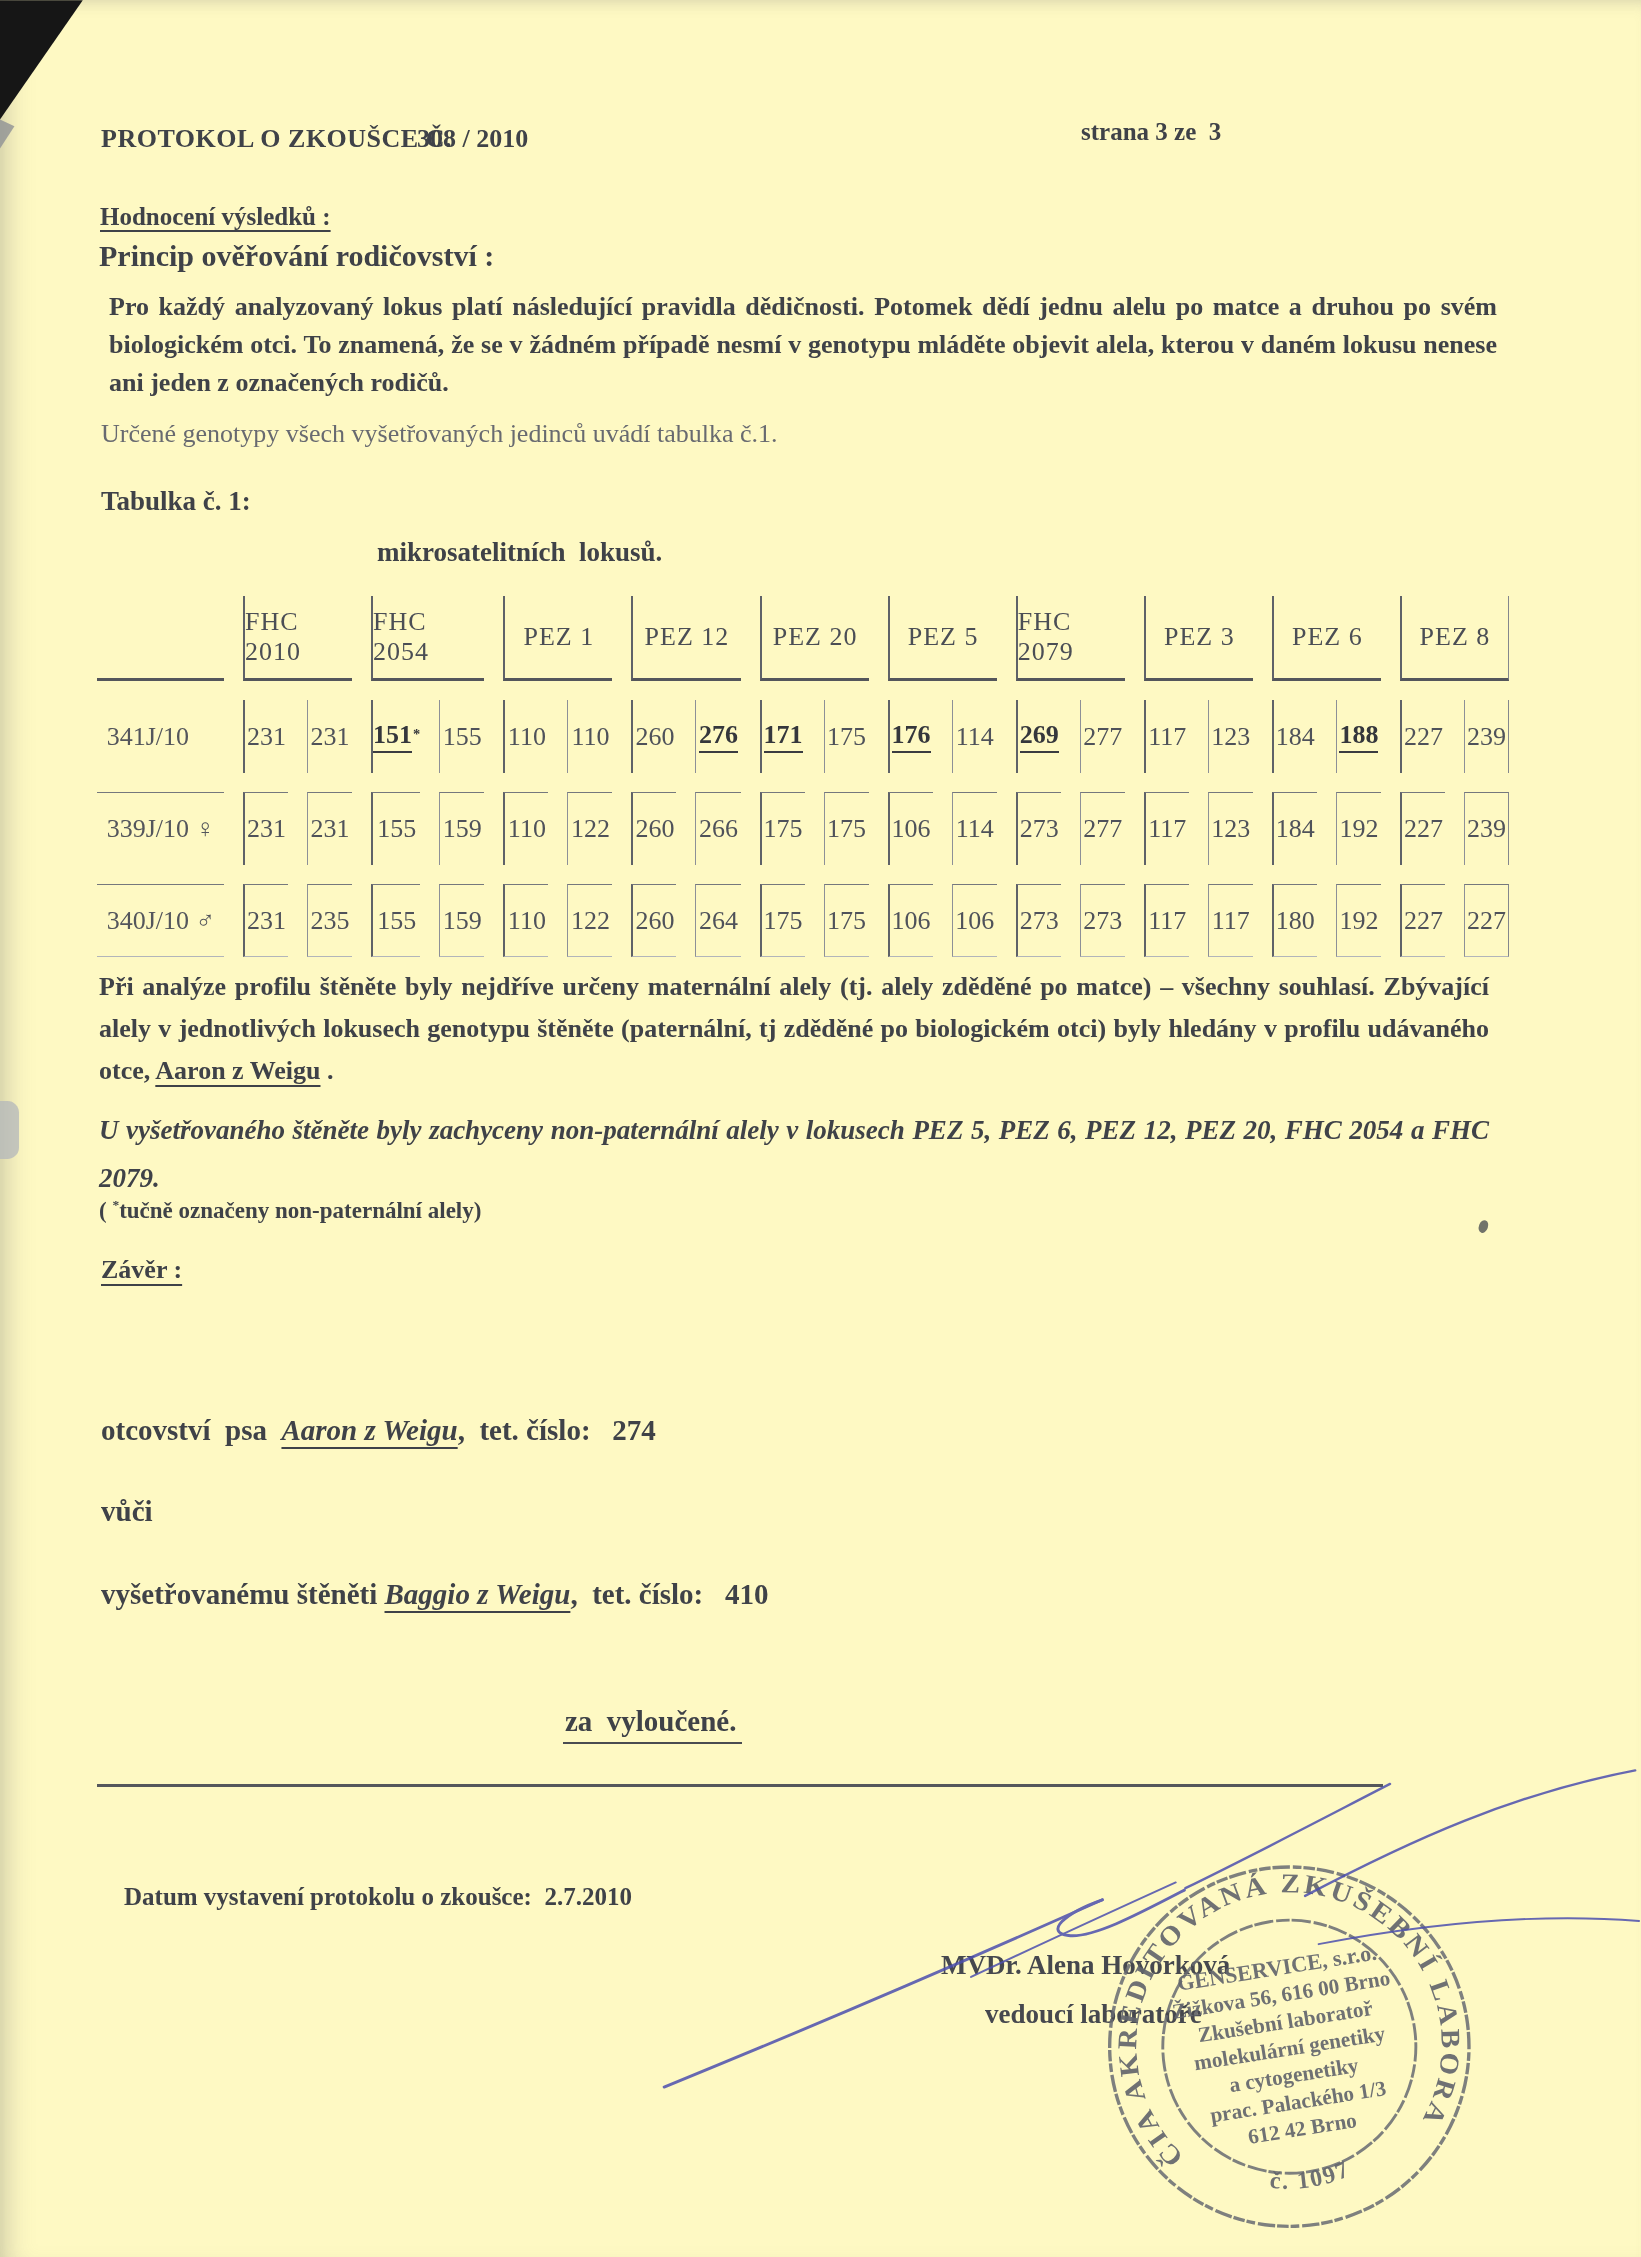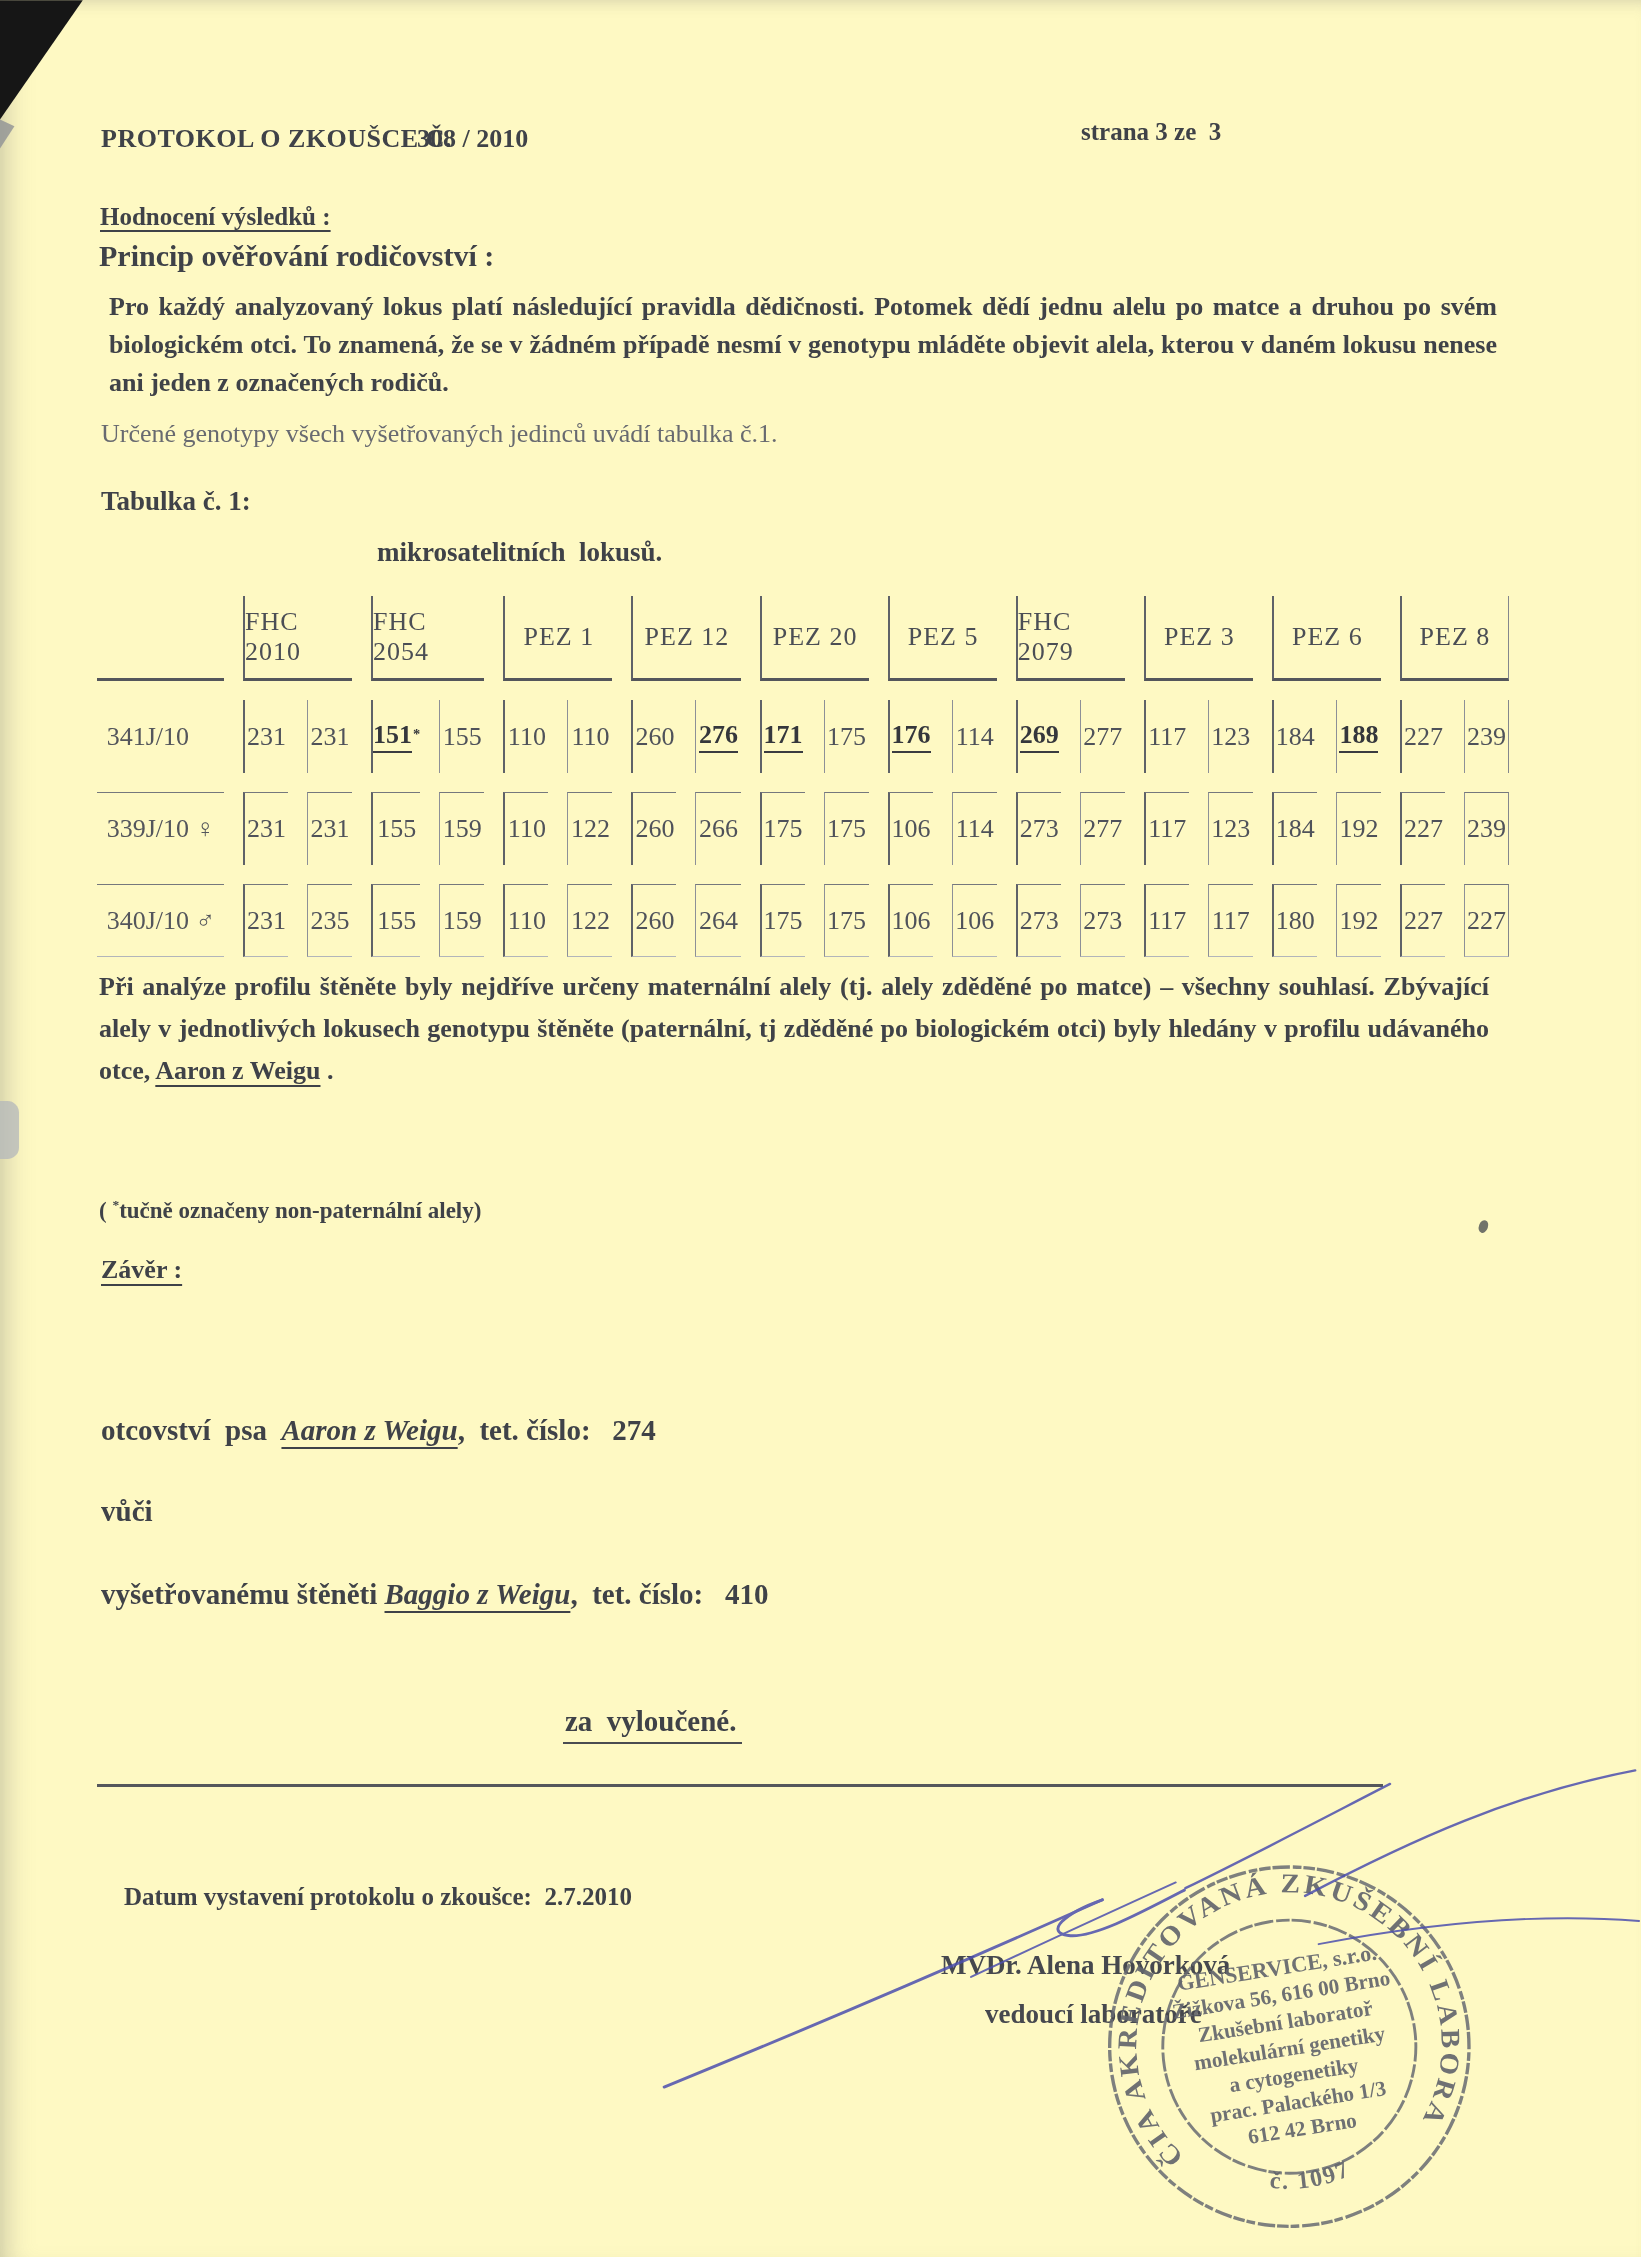--- a/index.html
+++ b/index.html
@@ -181,20 +181,21 @@
       <div class="cell allele locus-start row-sep last-row">117</div>
       <div class="cell allele pair-sep row-sep last-row">117</div>
       <div class="cell allele locus-start row-sep last-row">180</div>
       <div class="cell allele pair-sep row-sep last-row">192</div>
       <div class="cell allele locus-start row-sep last-row">227</div>
       <div class="cell allele pair-sep row-sep r-edge last-row">227</div>
     </div>
 
   <div class="abs" id="maternal"><span>Při analýze profilu štěněte byly nejdříve určeny maternální alely (tj. alely zděděné po matce) – všechny souhlasí. Zbývající alely v jednotlivých lokusech genotypu štěněte (paternální, tj zděděné po biologickém otci) byly hledány v profilu udávaného otce, </span><span class="uline">Aaron z Weigu</span><span> .</span></div>
 
+  <div class="abs" id="nonpat">U vyšetřovaného štěněte byly zachyceny non-paternální alely v lokusech PEZ 5, PEZ 6, PEZ 12, PEZ 20, FHC 2054 a  FHC 2079.</div>
 
   <div class="abs" id="footnote"><span>( </span><sup>*</sup><span>tučně označeny non-paternální alely)</span></div>
 
   <div class="abs" id="zaver">Závěr :</div>
 
   <div class="abs pre" id="otcovstvi"><span>otcovství  psa  </span><span class="dogname">Aaron z Weigu</span><span>,  tet. číslo:   274</span></div>
 
   <div class="abs" id="vuci">vůči</div>
 
   <div class="abs pre" id="vysetrovanemu"><span>vyšetřovanému štěněti </span><span class="dogname">Baggio z Weigu</span><span>,  tet. číslo:   410</span></div>

